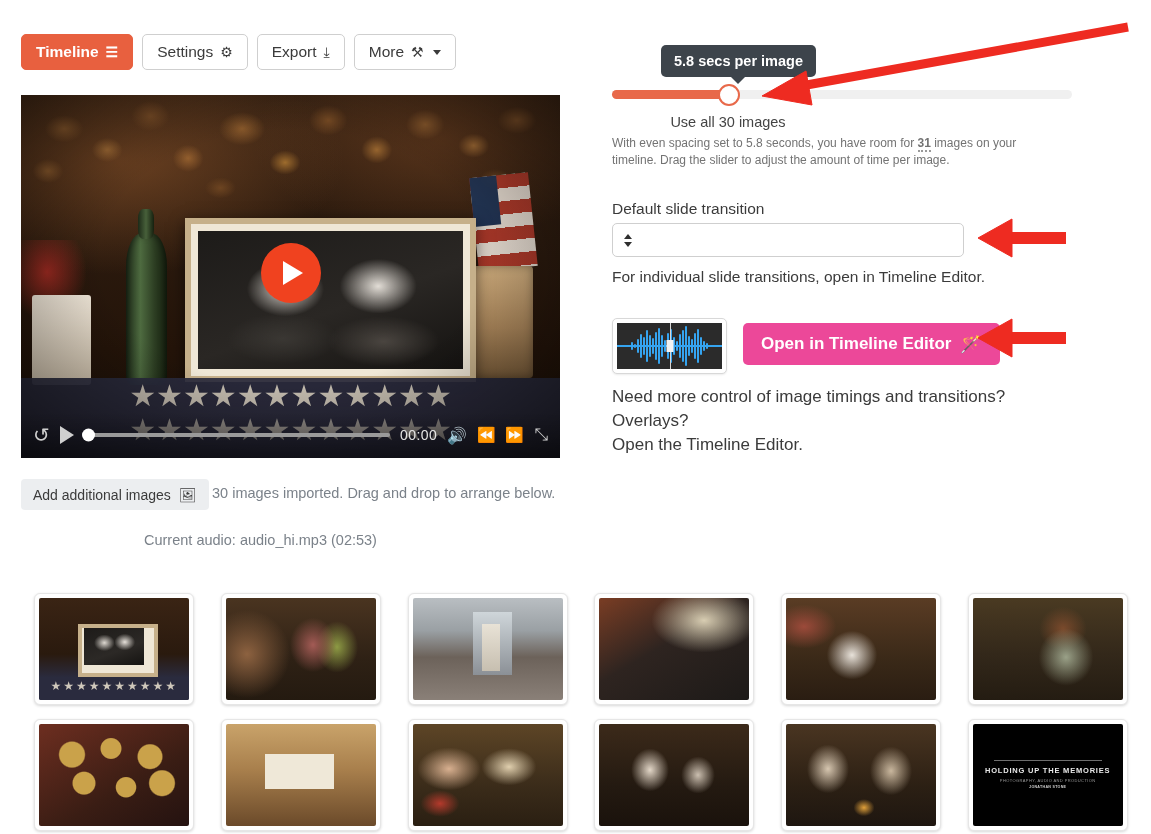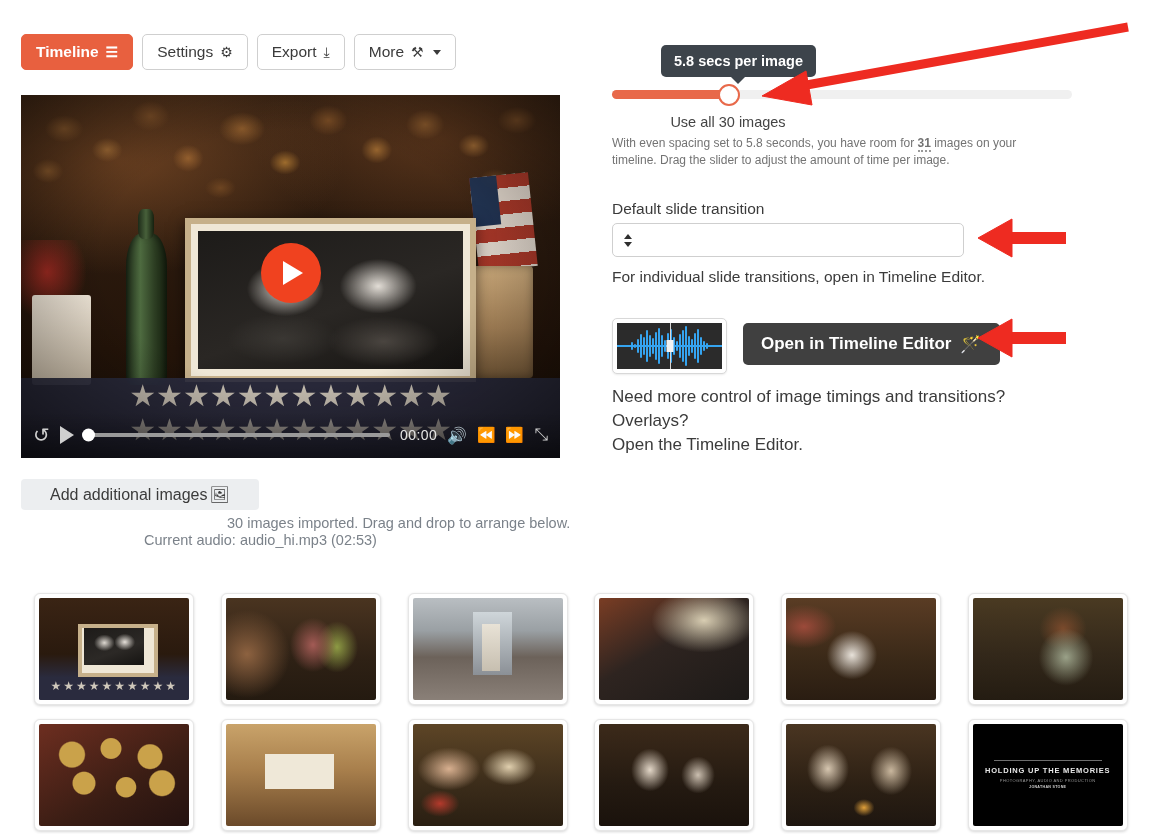--- a/index.html
+++ b/index.html
@@ -209,34 +209,34 @@
   .wave-inner { position: relative; width: 100%; height: 100%; background: #2b2b2b; overflow: hidden; }
   .wave-inner .bars { position: absolute; inset: 0; display: flex; align-items: center; justify-content: center; gap: 1px; }
   .wave-inner .bars span { width: 2px; background: #35a4f0; border-radius: 1px; }
   .wave-inner .mid { position: absolute; left: 0; right: 0; top: 50%; height: 2px; background: #35a4f0; transform: translateY(-50%); }
   .wave-inner .playhead { position: absolute; left: 50%; top: 0; bottom: 0; width: 1px; background: #d8d8d8; }
   .wave-inner .phdot { position: absolute; left: 50%; top: 50%; transform: translate(-50%,-50%); width: 7px; height: 12px; background: #f2f2f2; }
 
   .editor-btn {
     position: absolute; left: 131px; top: 293px;
     height: 42px; padding: 0 18px;
-    background: #404040; border: none; border-radius: 5px;
+    background: #ec4899; border: none; border-radius: 5px;
     color: #ffffff; font-size: 17px; font-weight: bold;
     display: inline-flex; align-items: center; gap: 9px; cursor: pointer;
   }
   .note2 { position: absolute; left: 0; top: 355px; width: 448px; font-size: 17px; color: #3b3b3b; line-height: 1.42; }
 
   
   .arrow-layer { position: absolute; inset: 0; pointer-events: none; }
 
   
   .grayBtn {
-    position: absolute; display: inline-flex; align-items: center; gap: 2px;
+    position: absolute; display: inline-flex; align-items: center; gap: 8px;
     background: #eceef0; border: none; border-radius: 4px;
-    height: 31px; padding: 0 29px; font-size: 16px; color: #3b3b3b; cursor: pointer;
+    height: 31px; padding: 0 12px; font-size: 14px; color: #3b3b3b; cursor: pointer;
   }
   .muted { position: absolute; font-size: 14.5px; color: #7b828a; }
 
   
   .thumbs { position: absolute; left: 21px; top: 586px; width: 1120px; }
   .thumb-row { display: flex; gap: 0; }
   .thumb {
     width: 190px; height: 125px; margin-right: 0;
     display: flex; align-items: center; justify-content: center;
   }
@@ -467,21 +467,21 @@
 
       <line x1="1066" y1="338" x2="1002" y2="338" stroke-width="12"></line>
       <polygon points="978,338 1012,319 1012,357"></polygon>
     </g>
   </svg>
 
   <button class="grayBtn" style="left:21px; top:479px;">
     <span>Add additional images</span>
     <span>🖼</span>
   </button>
-  <div class="muted" style="left:227px; top:485px;margin-top:30px;">30 images imported. Drag and drop to arrange below.</div>
+  <div class="muted" style="left:212px; top:485px;">30 images imported. Drag and drop to arrange below.</div>
 
   <div class="muted" style="left:144px; top:532px;">Current audio: audio_hi.mp3 (02:53)</div>
 
   <div class="thumbs">
 
     <div class="thumb-row">
       <div class="thumb">
           <div class="thumb-inner">
             <div class="timg t1">
               <div class="stars">★★★★★★★★★★<br>★★★★★★★★★★</div>

